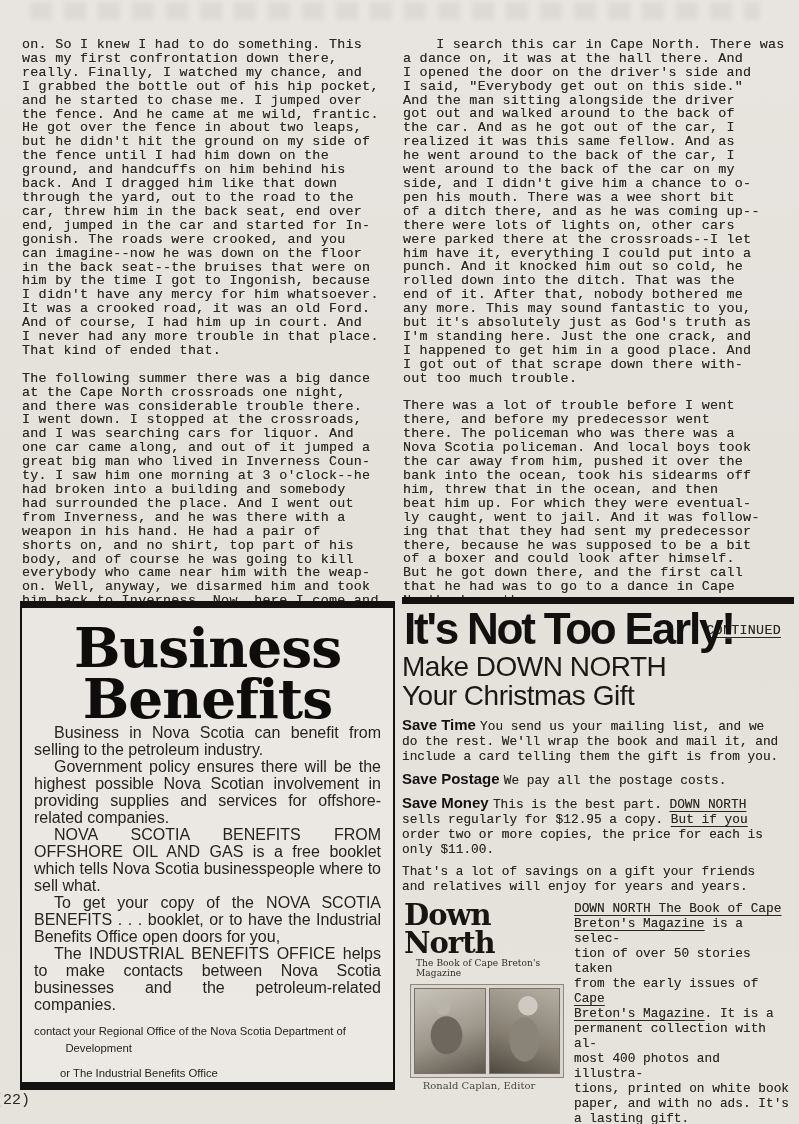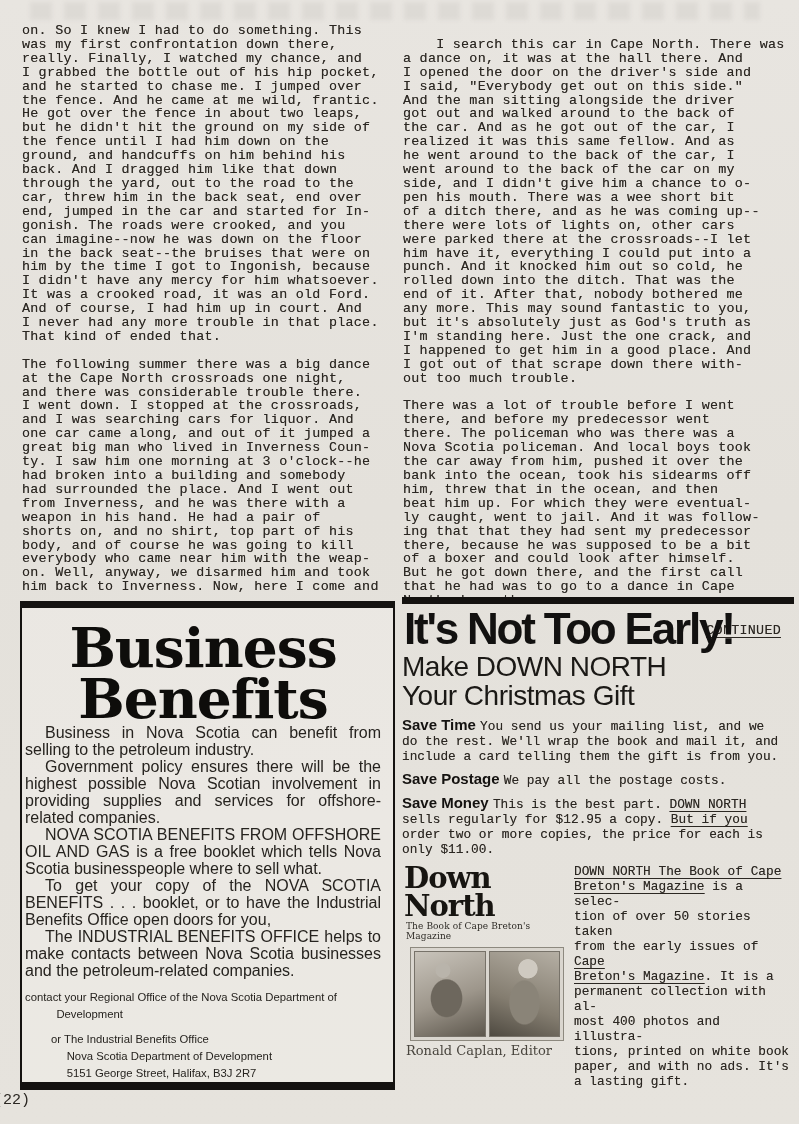--- a/index.html
+++ b/index.html
@@ -19,37 +19,37 @@
   }
   
   .story{
     position:absolute;top:24px;
     white-space:pre-wrap;
     font-family:"Liberation Mono","DejaVu Sans Mono",monospace;
     font-size:13.4px;line-height:13.9px;letter-spacing:.26px;
     color:#2b2722;
     text-shadow:0 0 .5px rgba(43,38,32,.55);
   }
-  #story-left{left:22px;width:378px;}
+  #story-left{left:22px;width:378px;margin-top:14px;}
   #story-right{left:403px;width:388px;}
   .continued{
     position:absolute;right:10px;bottom:-2px;
     text-decoration:underline;text-underline-offset:3px;
     font-family:"Liberation Mono","DejaVu Sans Mono",monospace;
     font-size:13.4px;letter-spacing:.26px;color:#2b2722;
     text-shadow:0 0 .5px rgba(43,38,32,.55);
   }
   
   #business-ad{
     position:absolute;left:20px;top:601px;width:375px;height:489px;
     box-sizing:border-box;
     border-top:7px solid #141210;border-bottom:8px solid #141210;
     border-left:2px solid #141210;border-right:2px solid #141210;
     background:rgba(242,240,235,.45);
-    padding:10px 12px 4px 3px;overflow:hidden;
+    padding:10px 12px 4px 12px;overflow:hidden;
   }
   .biz-headline{
     font-family:"DejaVu Serif","Liberation Serif",serif;
     font-weight:bold;color:#0e0d0b;
     font-size:55px;line-height:51px;letter-spacing:-1px;
     text-align:center;margin-top:4px;
   }
   .biz-body{font-size:16px;line-height:17px;color:#26231f;text-align:justify;}
   .biz-body p{margin:0;text-indent:20px;}
   .biz-contact{white-space:pre-wrap;font-size:11.3px;line-height:17px;color:#26231f;}
@@ -77,40 +77,40 @@
   .dn-save{margin-top:7px;}
   .dn-save:first-of-type{margin-top:9px;}
   .u{text-decoration:underline;text-underline-offset:3px;}
   .lead{font-family:"Liberation Sans",sans-serif;font-weight:bold;font-size:15px;letter-spacing:0;text-shadow:none;color:#141210;}
   .dn-block{display:flex;margin-top:7px;}
   .dn-logo-col{width:168px;flex:0 0 168px;}
   .dn-logo-title{
     font-family:"DejaVu Serif","Liberation Serif",serif;font-weight:bold;
     font-size:29px;line-height:28px;letter-spacing:-1px;color:#171511;margin-left:2px;
   }
-  .dn-logo-sub{font-family:"DejaVu Serif","Liberation Serif",serif;font-size:9px;color:#2e2b26;margin:1px 0 0 4px;letter-spacing:.1px;}
+  .dn-logo-sub{font-family:"DejaVu Serif","Liberation Serif",serif;font-size:9px;color:#2e2b26;margin:1px 0 0 14px;letter-spacing:.1px;}
   .dn-cover{
     width:146px;height:86px;margin:6px 0 0 8px;
     background:#dad6cf;border:1px solid #8d897f;
     display:flex;gap:3px;padding:3px;box-sizing:content-box;
   }
   .dn-photo{flex:1;border:1px solid #777269;}
   .dn-photo.left{
     background:
       radial-gradient(circle at 40% 22%, #b9b4ab 0 9%, transparent 10%),
       radial-gradient(ellipse at 45% 55%, #6d675d 0 28%, transparent 30%),
       linear-gradient(160deg,#c9c4bb 0%,#9d968b 55%,#5d574d 100%);
   }
   .dn-photo.right{
     background:
       radial-gradient(circle at 55% 20%, #cfcac1 0 12%, transparent 13%),
       radial-gradient(ellipse at 50% 60%, #8a8478 0 30%, transparent 32%),
       linear-gradient(200deg,#b5afa4 0%,#847d70 60%,#4f4a41 100%);
   }
-  .dn-cover-caption{font-family:"DejaVu Serif","Liberation Serif",serif;font-size:13px;color:#4a463f;text-align:center;width:154px;margin-top:2px;}
+  .dn-cover-caption{font-family:"DejaVu Serif","Liberation Serif",serif;font-size:10px;color:#4a463f;text-align:center;width:154px;margin-top:2px;}
   .dn-desc{flex:1;margin-left:4px;}
   
   .page-num{
     position:absolute;left:-6px;top:1092px;
     font-family:"Liberation Mono","DejaVu Sans Mono",monospace;
     font-size:15px;color:#2b2722;
   }
 </style>
 </head>
 <body>
@@ -249,20 +249,22 @@
     <div class="dn-subhead">Your Christmas Gift</div>
 
     <div class="dn-mono dn-save"><span class="lead">Save Time </span><span>You send us your mailing list, and we
 do the rest. We'll wrap the book and mail it, and
 include a card telling them the gift is from you.</span></div>
     <div class="dn-mono dn-save"><span class="lead">Save Postage </span><span>We pay all the postage costs.</span></div>
     <div class="dn-mono dn-save"><span class="lead">Save Money </span><span>This is the best part. </span><span class="u">DOWN NORTH</span><span>
 sells regularly for $12.95 a copy. </span><span class="u">But if you</span><span>
 order two or more copies, the price for each is
 only $11.00.</span></div>
+    <div class="dn-mono dn-save"><span>That's a lot of savings on a gift your friends
+and relatives will enjoy for years and years.</span></div>
 
     <div class="dn-block">
       <div class="dn-logo-col">
         <div class="dn-logo-title">Down North</div>
         <div class="dn-logo-sub">The Book of Cape Breton's Magazine</div>
         <div class="dn-cover">
           <div class="dn-photo left"></div>
           <div class="dn-photo right"></div>
         </div>
         <div class="dn-cover-caption">Ronald Caplan, Editor</div>

